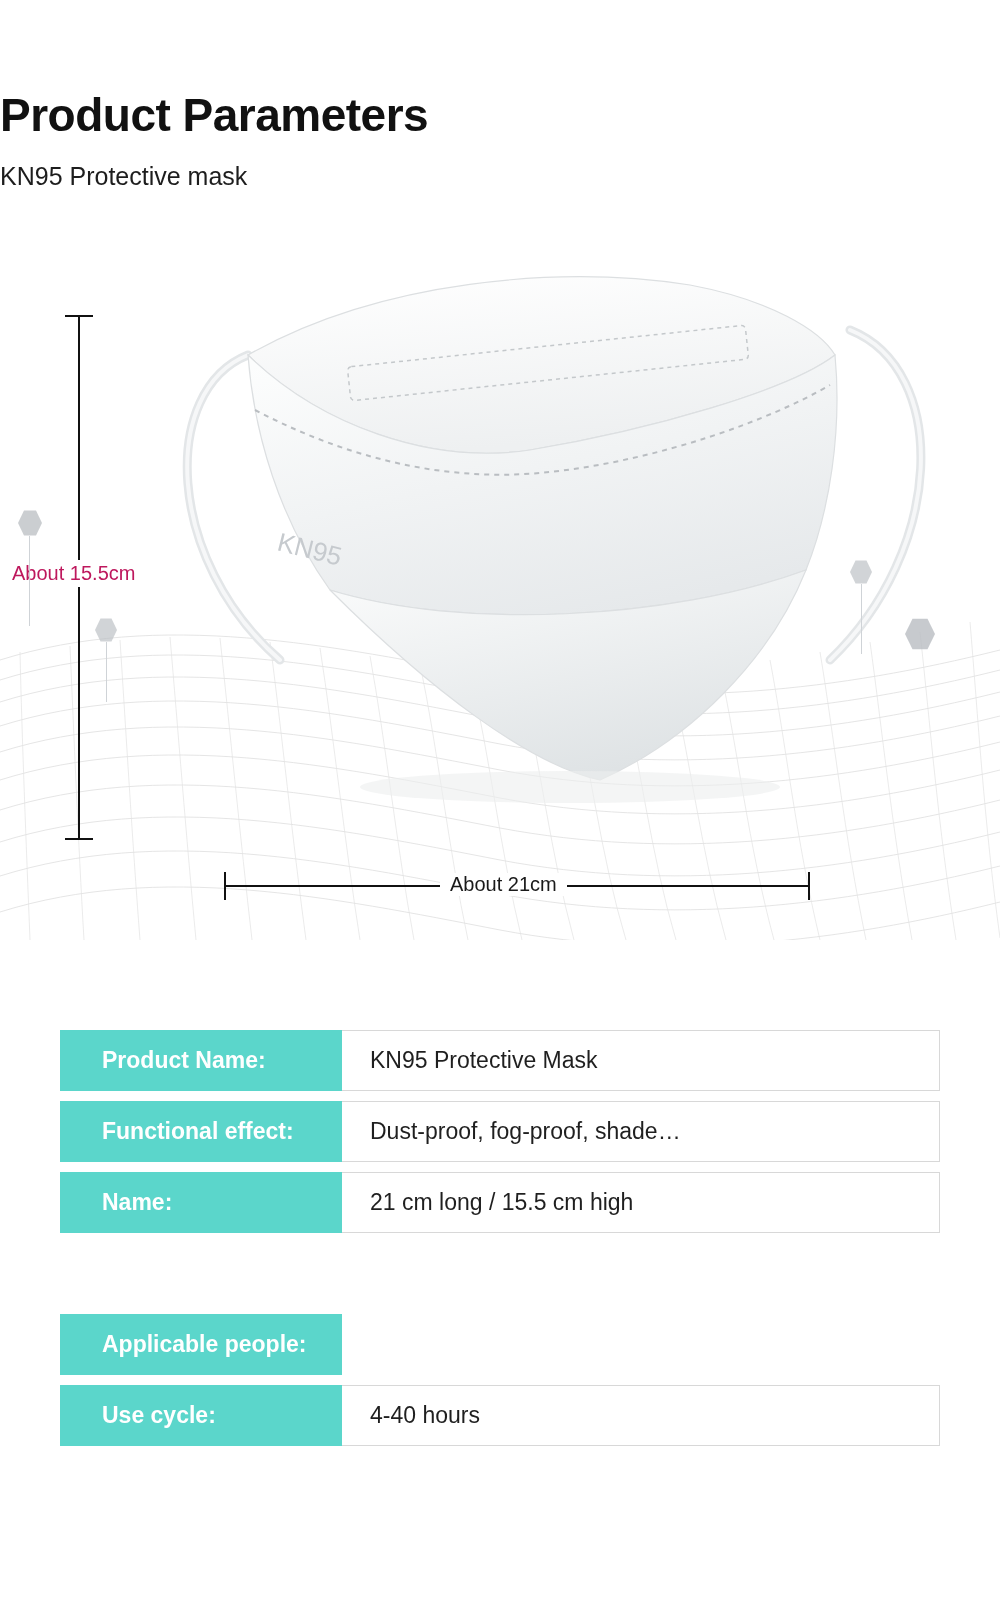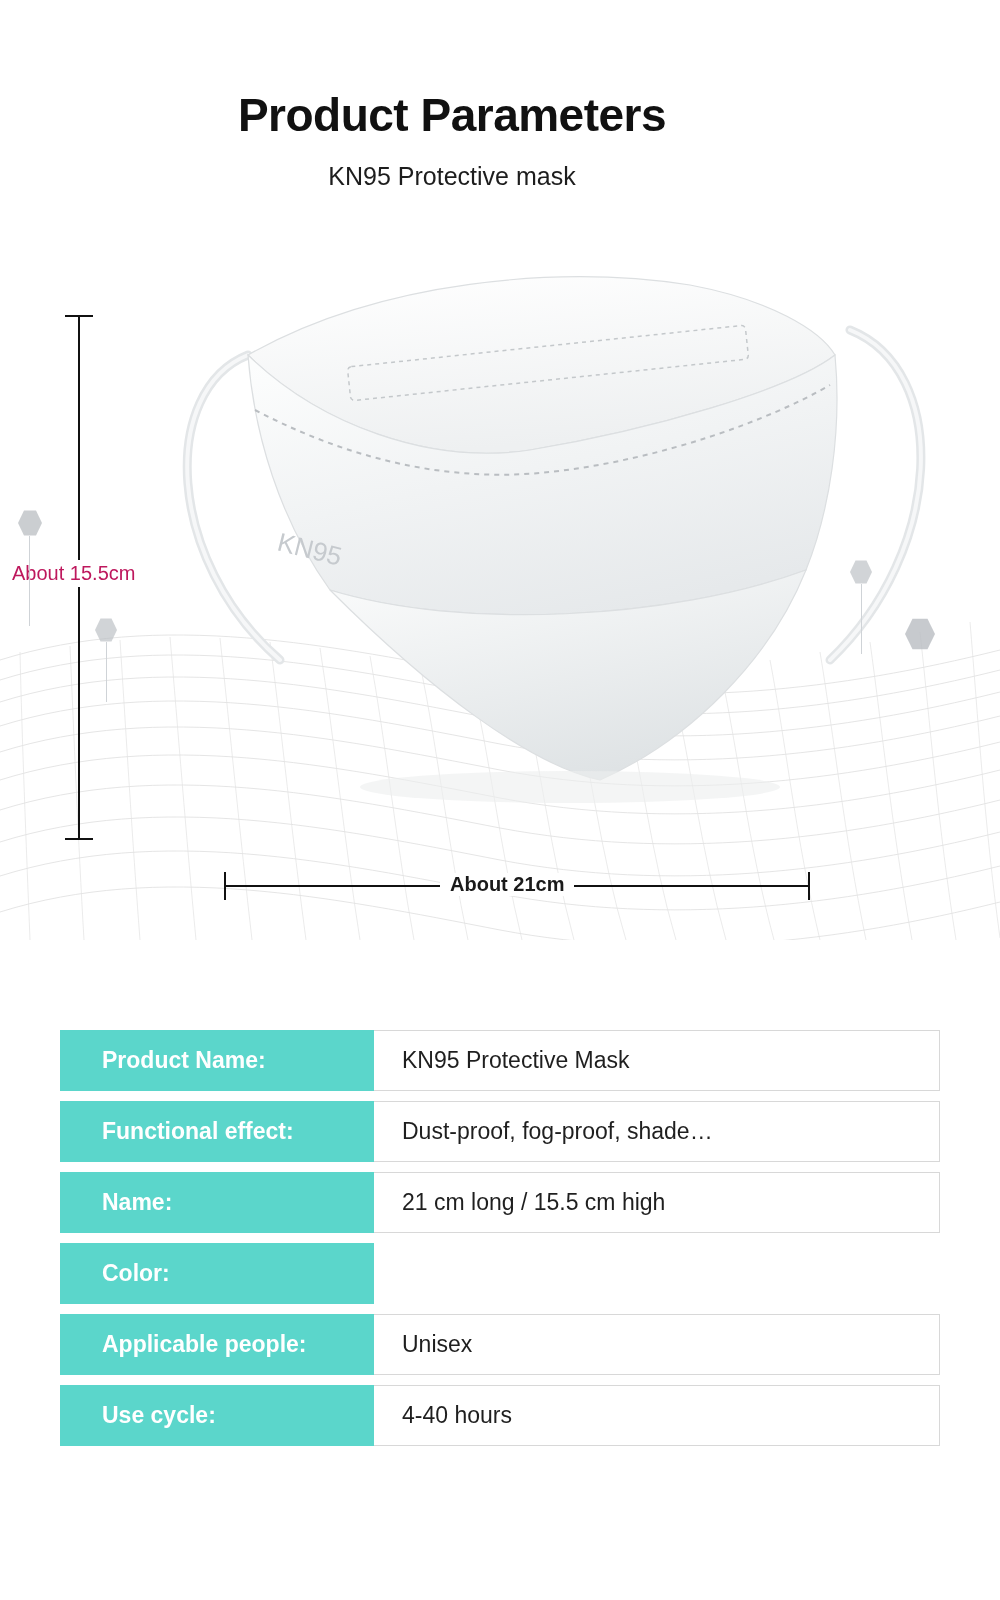--- a/index.html
+++ b/index.html
@@ -15,21 +15,20 @@
     font-family: "Liberation Sans", sans-serif;
     color: #1a1a1a;
   }
 
   
   .header {
     position: absolute;
     top: 0;
     left: 0;
     width: 904px;
-    text-align: center;
   }
   .title {
     margin: 0;
     padding-top: 92px;
     font-size: 46px;
     font-weight: bold;
     letter-spacing: -0.5px;
     color: #111111;
     line-height: 1.0;
   }
@@ -131,21 +130,20 @@
   }
   .dim-h-label {
     position: absolute;
     left: 440px;
     top: 633px;
     font-size: 20px;
     color: #1a1a1a;
     white-space: nowrap;
     background: #fff;
     padding: 0 10px;
-    font-weight: bold;
   }
 
   
   .hex {
     position: absolute;
     background: #b9bdc2;
     clip-path: polygon(25% 2%, 75% 2%, 100% 50%, 75% 98%, 25% 98%, 0% 50%);
   }
   .hex.h1 { left: 18px;  top: 270px; width: 24px; height: 26px; opacity: .75; }
   .hex.h2 { left: 95px;  top: 378px; width: 22px; height: 24px; opacity: .65; }
@@ -167,21 +165,21 @@
     top: 1030px;
     width: 880px;
   }
   .spec-row {
     display: flex;
     align-items: stretch;
     margin-bottom: 10px;
     height: 61px;
   }
   .spec-key {
-    width: 314px;
+    width: 282px;
     background: #5bd6cb;
     color: #ffffff;
     font-size: 23px;
     font-weight: bold;
     display: flex;
     align-items: center;
     padding-left: 42px;
     box-sizing: border-box;
   }
   .spec-val {
@@ -319,26 +317,24 @@
     <div class="spec-key">Functional effect:</div>
     <div class="spec-val">Dust-proof, fog-proof, shade…</div>
   </div>
 
   <div class="spec-row">
     <div class="spec-key">Name:</div>
     <div class="spec-val">21 cm long / 15.5 cm high</div>
   </div>
 
   <div class="spec-row">
-    <div class="spec-key">Color:</div>
   </div>
 
   <div class="spec-row">
     <div class="spec-key">Applicable people:</div>
-    <div class="spec-val">Unisex</div>
   </div>
 
   <div class="spec-row">
     <div class="spec-key">Use cycle:</div>
     <div class="spec-val">4-40 hours</div>
   </div>
 
 </div>
 
 </body></html>

